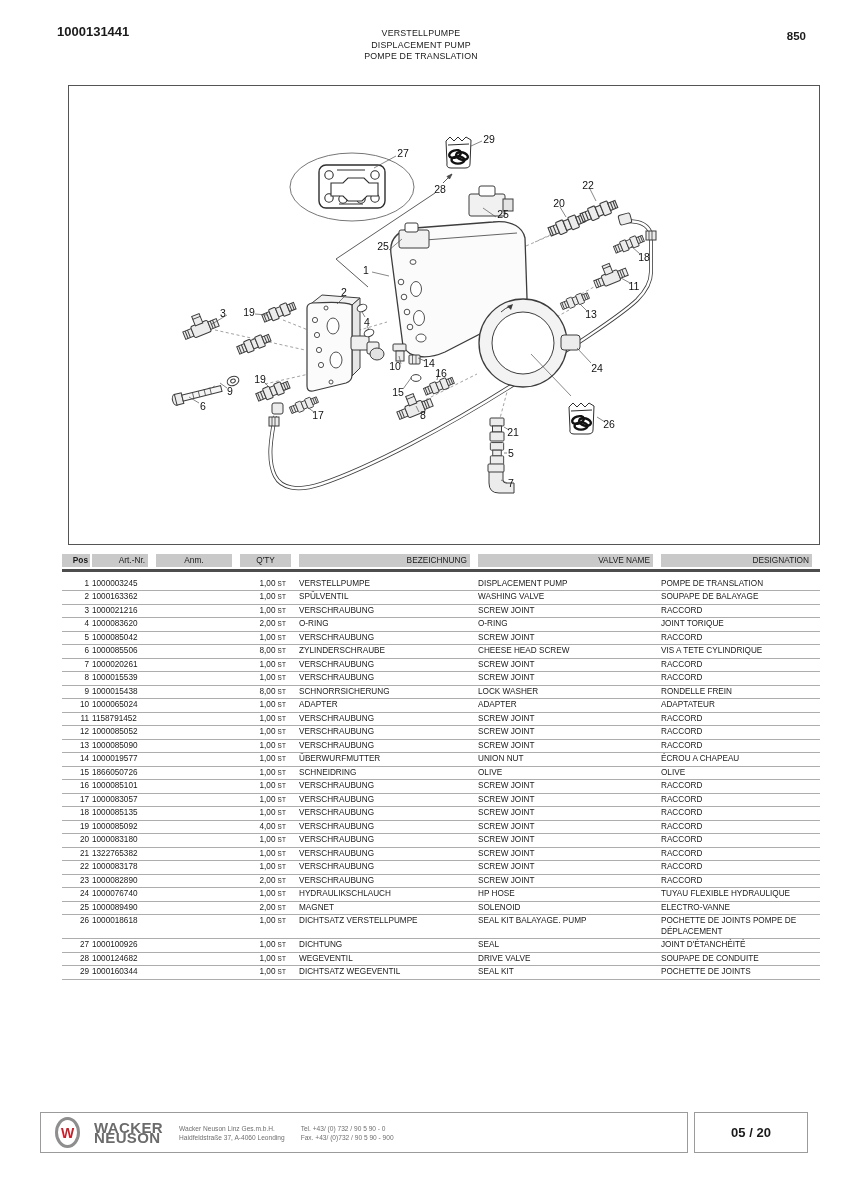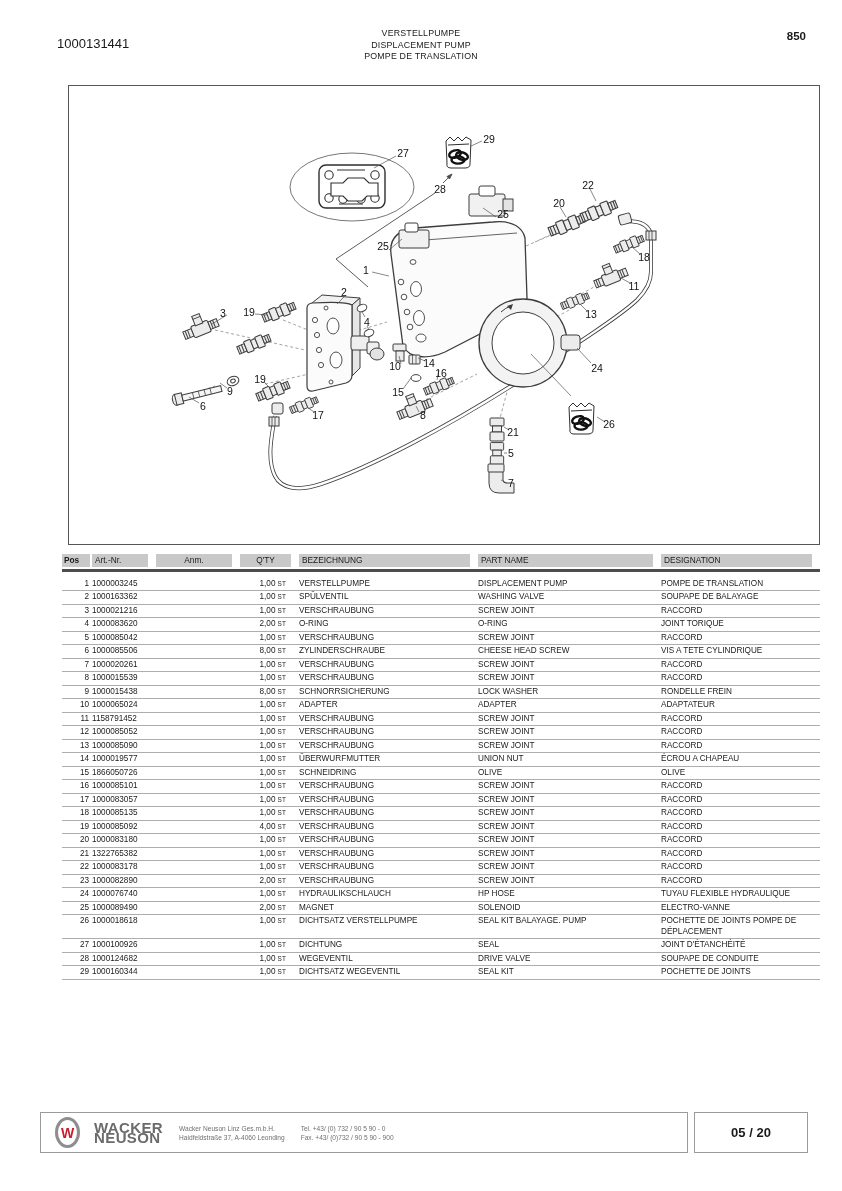--- a/index.html
+++ b/index.html
@@ -1,41 +1,41 @@
 <!DOCTYPE html>
 <html><head>
 <meta charset="utf-8">
 <style>
   * { margin:0; padding:0; box-sizing:border-box; }
   html,body { background:#fff; }
   body { width:842px; height:1191px; position:relative; overflow:hidden;
          font-family:"Liberation Sans", sans-serif; color:#1a1a1a; }
 
   
-  .doc-num { position:absolute; left:57px; top:36px; font-size:13px; font-weight:normal; }
+  .doc-num { position:absolute; left:57px; top:24px; font-size:13px; font-weight:bold; }
   .page-code { position:absolute; right:36px; top:30px; font-size:11.5px; font-weight:bold; }
   .title-block { position:absolute; left:0; right:0; top:28px; text-align:center;
                  font-size:8.8px; line-height:11.5px; letter-spacing:.2px; }
 
   
   .diagram { position:absolute; left:68px; top:85px; width:752px; height:460px;
              border:1px solid #555; background:#fff; }
   .diagram svg { position:absolute; left:0; top:0; }
   .callout { position:absolute; transform:translate(-50%,-50%); font-size:10.5px;
              color:#111; background:transparent; white-space:nowrap; }
 
   
   .table-wrap { position:absolute; left:62px; top:554px; width:758px; }
   table { width:100%; border-collapse:collapse; table-layout:fixed; }
   col.c-pos{width:30px} col.c-art{width:64px} col.c-anm{width:84px}
   col.c-qty{width:59px} col.c-bez{width:179px} col.c-part{width:183px} col.c-des{width:159px}
   thead tr.cols th { border-bottom:3px solid #4d4d4d; padding:0 0 2px 0; text-align:left;
                      font-weight:normal; vertical-align:top; }
   .hbox { display:block; background:#c9c9c9; font-size:8.3px; line-height:13px; height:13px;
-          padding:0 3px; margin-right:8px; overflow:hidden; white-space:nowrap; }
+          padding:0 3px; margin-right:8px; overflow:hidden; white-space:nowrap;text-align:right; }
   th.h-pos .hbox { font-weight:bold; margin-right:2px; padding:0 2px; }
   th.h-anm .hbox, th.h-qty .hbox { text-align:center; }
   thead tr.gap td { height:7px; border:none; }
   tbody td { border-bottom:1px solid #adadad; font-size:8.2px; line-height:10.5px;
              padding:1px 2px 1px 0; vertical-align:top; overflow:hidden; }
   td.t-pos { text-align:right; padding-right:3px; }
   td.t-qty { text-align:right; padding-right:13px; white-space:nowrap; }
   td.t-qty .u { font-size:6.4px; letter-spacing:.2px; }
   td.t-bez, td.t-part, td.t-des { padding-right:6px; }
 
@@ -334,21 +334,21 @@
           <th class="h-anm">
             <span class="hbox">Anm.</span>
           </th>
           <th class="h-qty">
             <span class="hbox">Q'TY</span>
           </th>
           <th class="h-bez">
             <span class="hbox">BEZEICHNUNG</span>
           </th>
           <th class="h-part">
-            <span class="hbox">PART NAME</span>
+            <span class="hbox">VALVE NAME</span>
           </th>
           <th class="h-des">
             <span class="hbox">DESIGNATION</span>
           </th>
         </tr>
       <tr class="gap">
           <td colspan="7"></td>
         </tr>
     </thead>
     <tbody>

